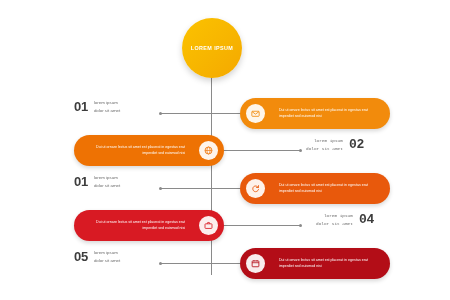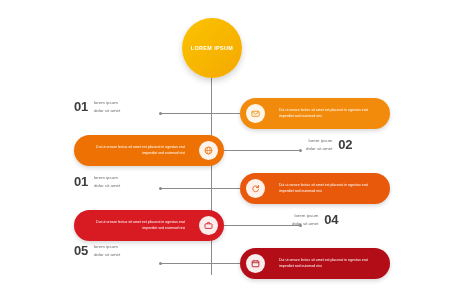--- a/index.html
+++ b/index.html
@@ -90,21 +90,21 @@
     font-weight:bold;
     color:#3d3d3d;
     letter-spacing:-.3px;
   }
   .cap .txt{
     font-size:4.4px;
     color:#6d6d6d;
     line-height:1.6;
   }
   .cap.lefttxt{ text-align:left; }
-  .cap.righttxt{ text-align:right; }
+  .cap.righttxt{ text-align:right;font-family:Liberation Mono, monospace; }
 </style>
 </head>
 <body>
 
 <div class="canvas">
 
   <div class="spine"></div>
 
   <div class="hub">
     <div class="hub-label">LOREM IPSUM</div>
@@ -166,29 +166,29 @@
   <div class="dot" style="left:299px;top:224px;"></div>
   <div class="pill left" style="top:210px;background:#d81a23;">
     <span class="pill-text">Dui ut ornare lectus sit amet est placerat in egestas erat imperdiet sed euismod nisi</span>
     <span class="badge">
       <svg width="9" height="9" viewBox="0 0 16 16">
           <rect x="1.8" y="5" width="12.4" height="8.2" rx="1.2" fill="none" stroke="#d81a23" stroke-width="1.5"></rect>
           <path d="M6 5 V3.6 a1 1 0 0 1 1-1h2 a1 1 0 0 1 1 1 V5" fill="none" stroke="#d81a23" stroke-width="1.4"></path>
         </svg>
     </span>
   </div>
-  <div class="cap righttxt" style="left:292px;top:212px;">
+  <div class="cap righttxt" style="left:316px;top:212px;">
     <span class="txt" style="white-space:pre-line;">lorem ipsum
 dolor sit amet</span>
     <span class="num">04</span>
   </div>
 
   <div class="conn" style="left:160px;top:263px;width:82px;"></div>
   <div class="dot" style="left:159px;top:262px;"></div>
-  <div class="cap lefttxt" style="left:74px;top:243px;">
+  <div class="cap lefttxt" style="left:74px;top:249px;">
     <span class="num">05</span>
     <span class="txt" style="white-space:pre-line;">lorem ipsum
 dolor sit amet</span>
   </div>
   <div class="pill right" style="top:248px;background:#b30d17;">
     <span class="badge">
       <svg width="9" height="9" viewBox="0 0 16 16">
           <rect x="2" y="3.4" width="12" height="10.4" rx="1.2" fill="none" stroke="#b30d17" stroke-width="1.5"></rect>
           <line x1="2" y1="6.6" x2="14" y2="6.6" stroke="#b30d17" stroke-width="1.4"></line>
           <line x1="5.2" y1="2" x2="5.2" y2="4.4" stroke="#b30d17" stroke-width="1.4"></line>

